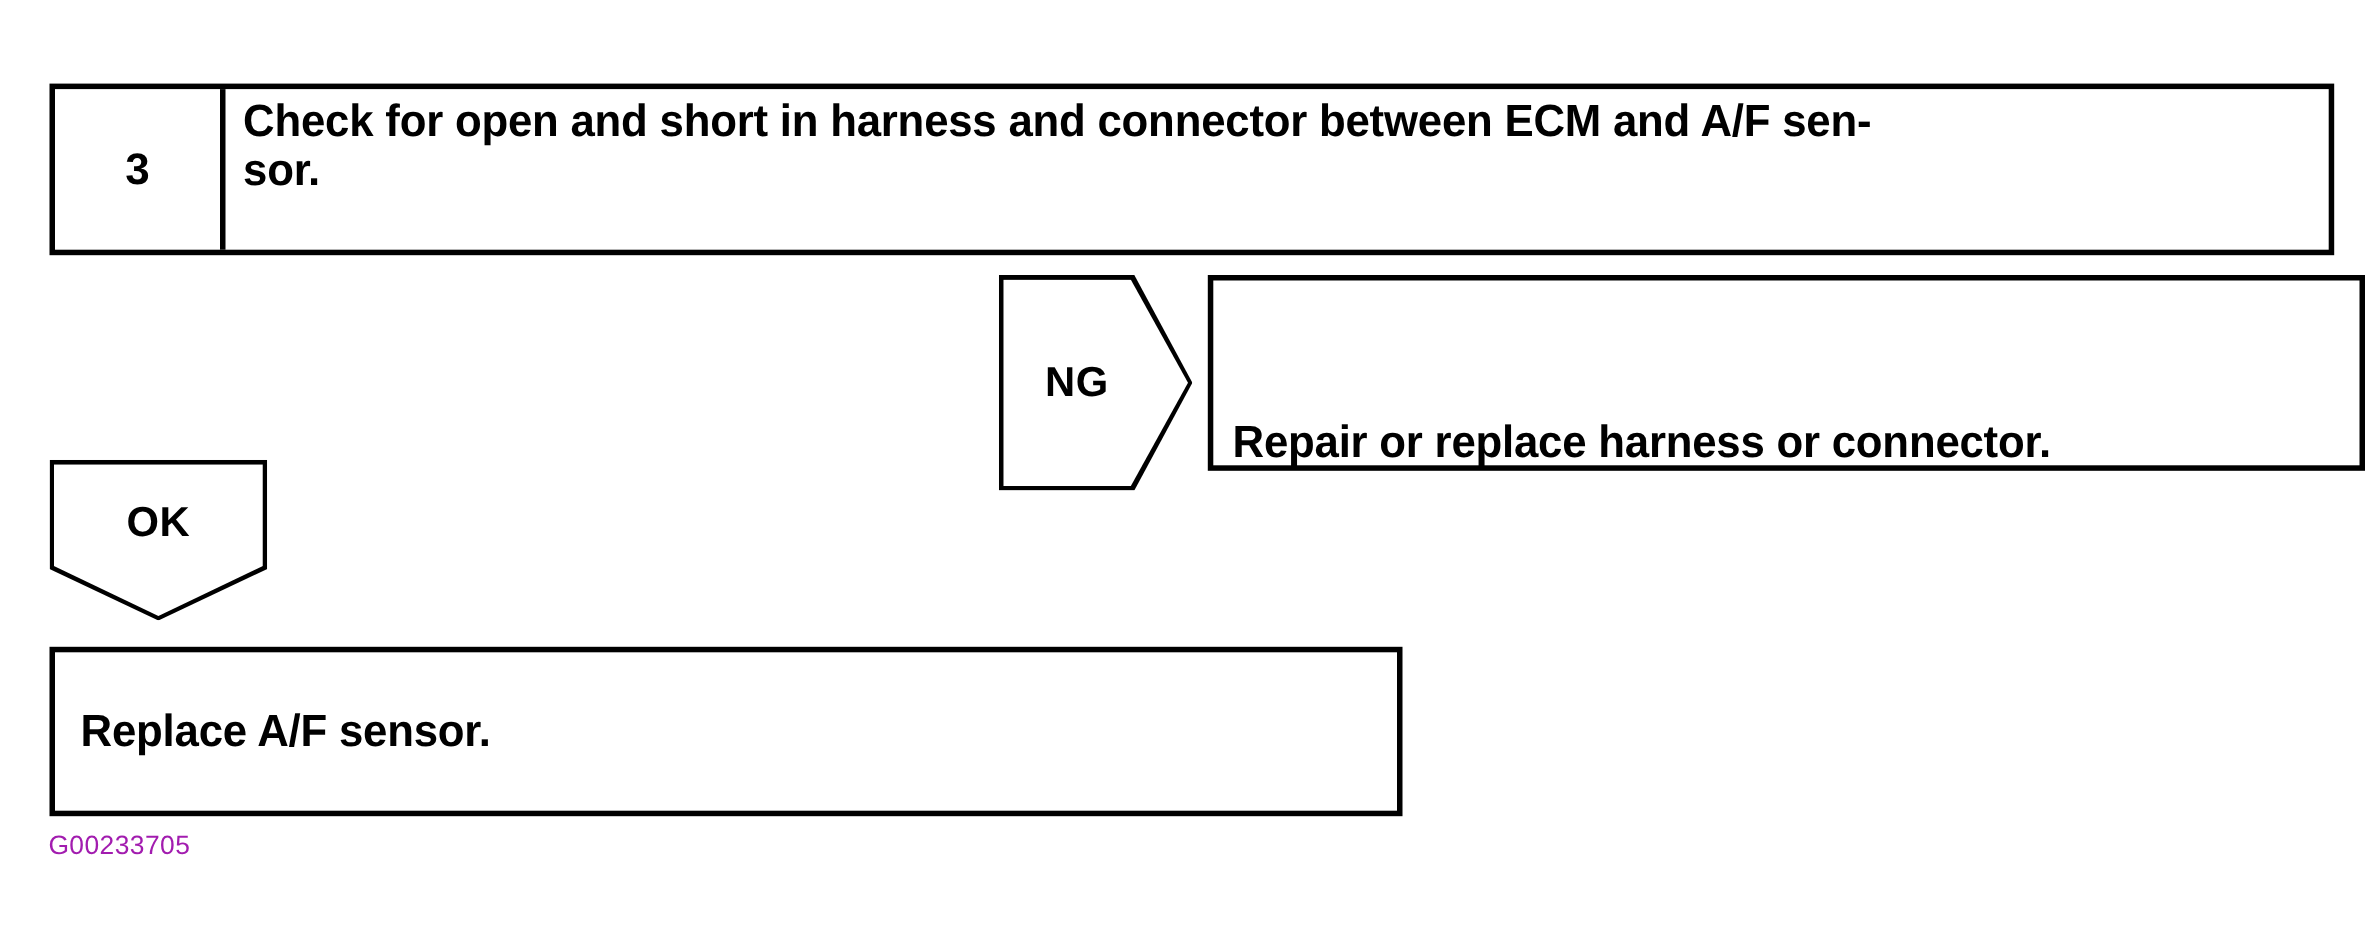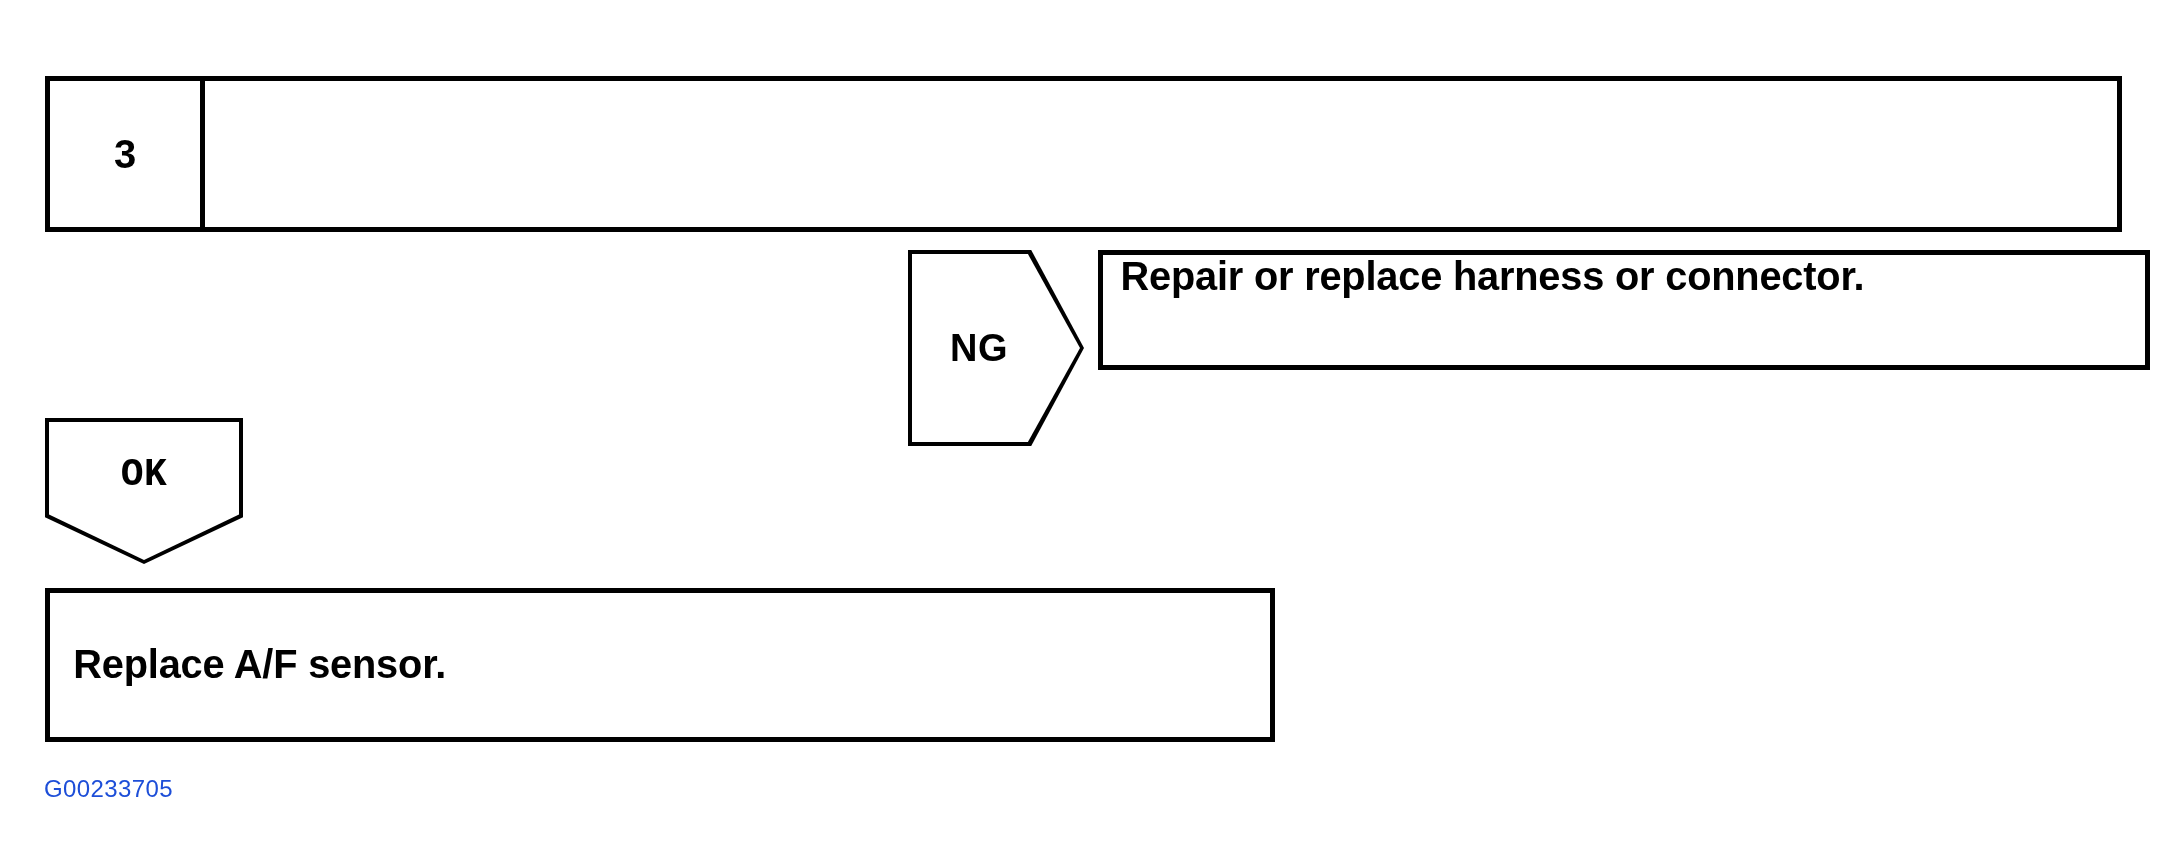--- a/index.html
+++ b/index.html
@@ -97,26 +97,26 @@
     letter-spacing: 0.5px;
     padding-left: 38px;
     line-height: 1;
   }
 
   .repair-box {
     position: absolute;
     left: 1098px;
     top: 250px;
     width: 1052px;
-    height: 120px;
+    height: 178px;
     border: 5px solid #000000;
     box-sizing: border-box;
     background: #ffffff;
     display: flex;
-    align-items: flex-start;
+    align-items: flex-end;
   }
   .repair-text {
     font-size: 41px;
     font-weight: bold;
     font-stretch: condensed;
     letter-spacing: -0.2px;
     padding-left: 18px;
     line-height: 1.05;
     transform: scaleX(0.97);
     transform-origin: left center;
@@ -145,21 +145,20 @@
     display: flex;
     align-items: flex-start;
     justify-content: center;
   }
   .ok-label {
     font-size: 38px;
     font-weight: bold;
     letter-spacing: 0.5px;
     padding-top: 34px;
     line-height: 1;
-    font-family: Liberation Mono, monospace;
   }
 
   .replace-box {
     position: absolute;
     left: 45px;
     top: 588px;
     width: 1230px;
     height: 154px;
     border: 5px solid #000000;
     box-sizing: border-box;
@@ -180,33 +179,36 @@
 
   
   .figure-id {
     position: absolute;
     left: 44px;
     top: 757px;
     font-size: 24px;
     font-weight: normal;
     letter-spacing: 0.4px;
     line-height: 1;
-    color: #1d4ed8;
-    margin-top: 20px;
+    color: #a21caf;
   }
 </style>
 </head>
 <body>
 
 <div id="page">
 
   <div class="step-row">
     <div class="step-num-cell">
       <span class="step-num">3</span>
     </div>
+    <div class="step-text-cell">
+      <span class="step-text">Check for open and short in harness and connector between ECM and A/F sen-
+sor.</span>
+    </div>
   </div>
 
   <div class="ng-arrow">
     <div class="ng-arrow-inner">
       <span class="ng-label">NG</span>
     </div>
   </div>
 
   <div class="repair-box">
     <span class="repair-text">Repair or replace harness or connector.</span>

